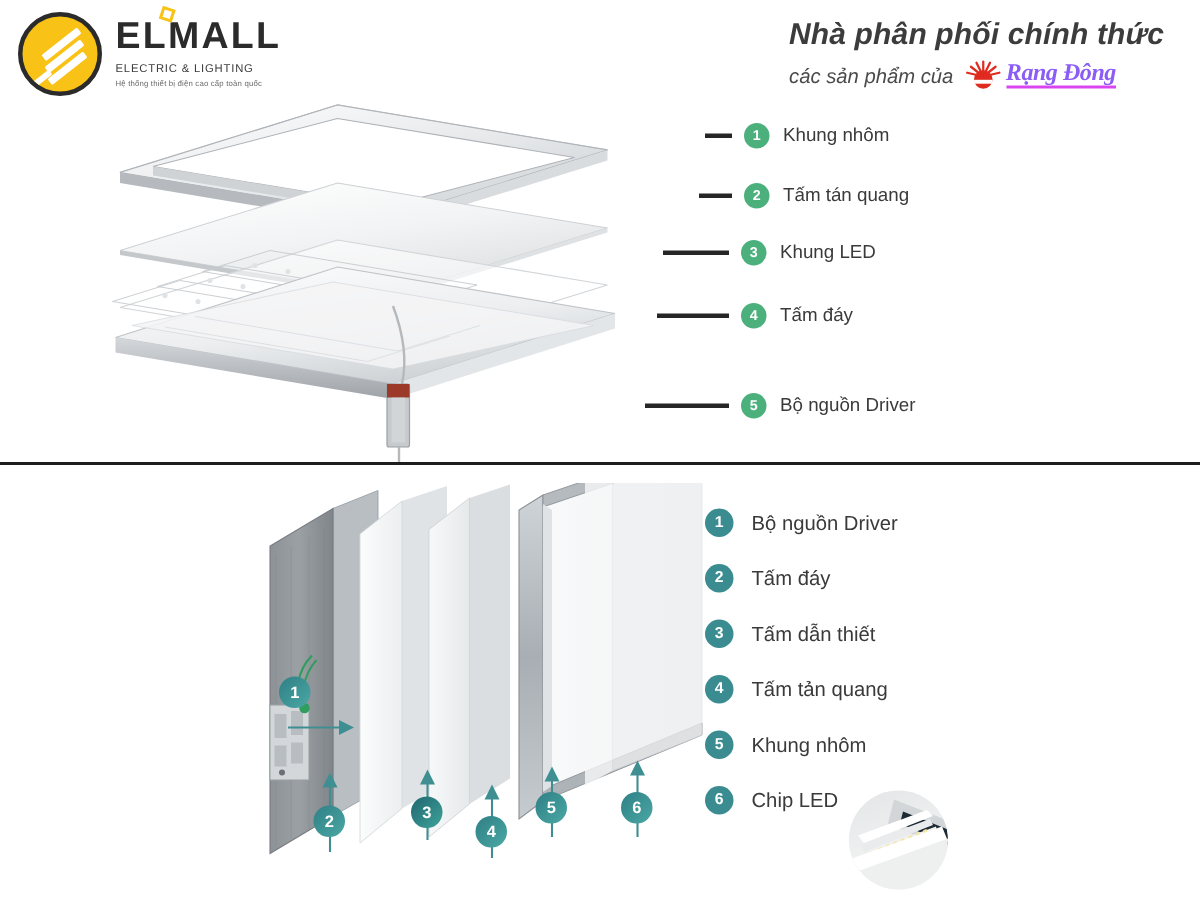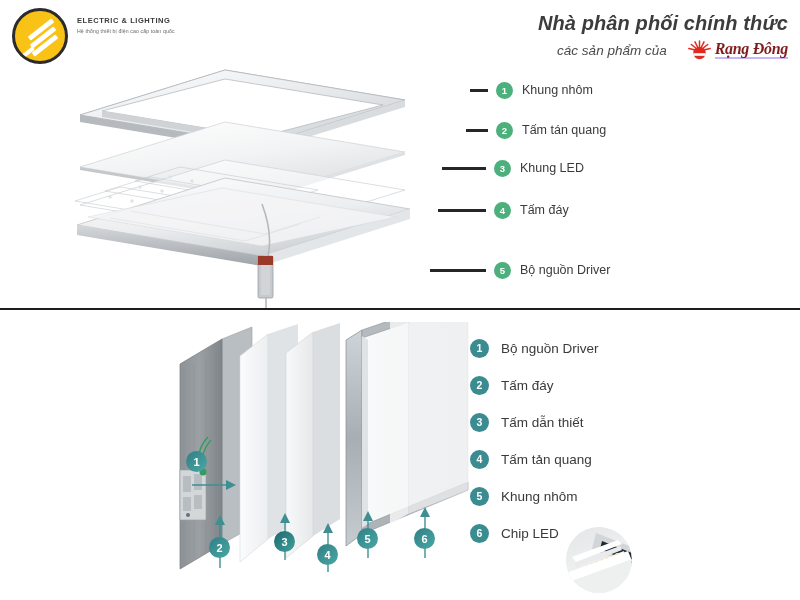--- a/index.html
+++ b/index.html
@@ -34,41 +34,41 @@
     font-size: 25px; font-weight: bold; letter-spacing: 1.5px;
     color: #2b2b2b; line-height: 1; position: relative;
     font-family: "Liberation Sans", sans-serif;
   }
   .brand-name .tick {
     position: absolute; left: 30px; top: -7px;
     width: 9px; height: 9px; border: 2px solid #f9c216;
     transform: rotate(18deg);
   }
   .brand-sub {
-    font-size: 7.5px; font-weight: bold; letter-spacing: 0.55px;
+    font-size: 7.5px; font-weight: normal; letter-spacing: 0.55px;
     color: #3a3a3a; margin-top: 4px;
   }
   .brand-tag {
     font-size: 5.2px; letter-spacing: 0.12px; color: #6a6a6a; margin-top: 3px;
   }
 
-  .header-right { position: absolute; right: 12px; top: 12px; text-align: right; margin-left: 35px; }
+  .header-right { position: absolute; right: 24px; top: 12px; text-align: right; margin-left: 35px; }
   .hr-title {
     font-size: 20px; font-weight: bold; font-style: italic;
     color: #3c3c3c; letter-spacing: 0.1px; line-height: 1.15;
   }
-  .hr-sub { display: flex; align-items: center; justify-content: flex-end; margin-top: 5px; gap: 20px; }
+  .hr-sub { display: flex; align-items: center; justify-content: flex-start; margin-top: 5px; gap: 7px; }
   .hr-sub-text { font-size: 13.5px; font-style: italic; color: #4a4a4a; }
 
   .rd-logo { display: flex; align-items: center; gap: 3px; }
   .rd-sun { width: 25px; height: 20px; position: relative; flex: none; }
   .rd-word {
     font-size: 16px; font-weight: bold; font-style: italic;
-    color: #7f1d1d; letter-spacing: -0.3px;
-    border-bottom: 2px solid #c4b5fd; line-height: 1.05;
+    color: #8b5cf6; letter-spacing: -0.3px;
+    border-bottom: 2px solid #d946ef; line-height: 1.05;
     font-family: "Liberation Serif", serif;
   }
 
   
   .divider { position: absolute; left: 0; top: 308px; width: 800px; height: 2px; background: #1d1d1d; }
 
   
   .top-diagram { position: absolute; left: 0; top: 60px; width: 480px; height: 248px; }
   .top-diagram svg { display: block; }
 
@@ -119,20 +119,24 @@
   <div class="header">
 
     <div class="brand">
       <div class="brand-mark">
         <div class="stripe s1"></div>
         <div class="stripe s2"></div>
         <div class="stripe s3"></div>
         <div class="stripe s4"></div>
       </div>
       <div class="brand-text">
+        <div class="brand-name">
+          <span>ELMALL</span>
+          <span class="tick"></span>
+        </div>
         <div class="brand-sub">ELECTRIC &amp; LIGHTING</div>
         <div class="brand-tag">Hệ thống thiết bị điện cao cấp toàn quốc</div>
       </div>
     </div>
 
     <div class="header-right">
       <div class="hr-title">Nhà phân phối chính thức</div>
       <div class="hr-sub">
         <span class="hr-sub-text">các sản phẩm của</span>
         <span class="rd-logo">

